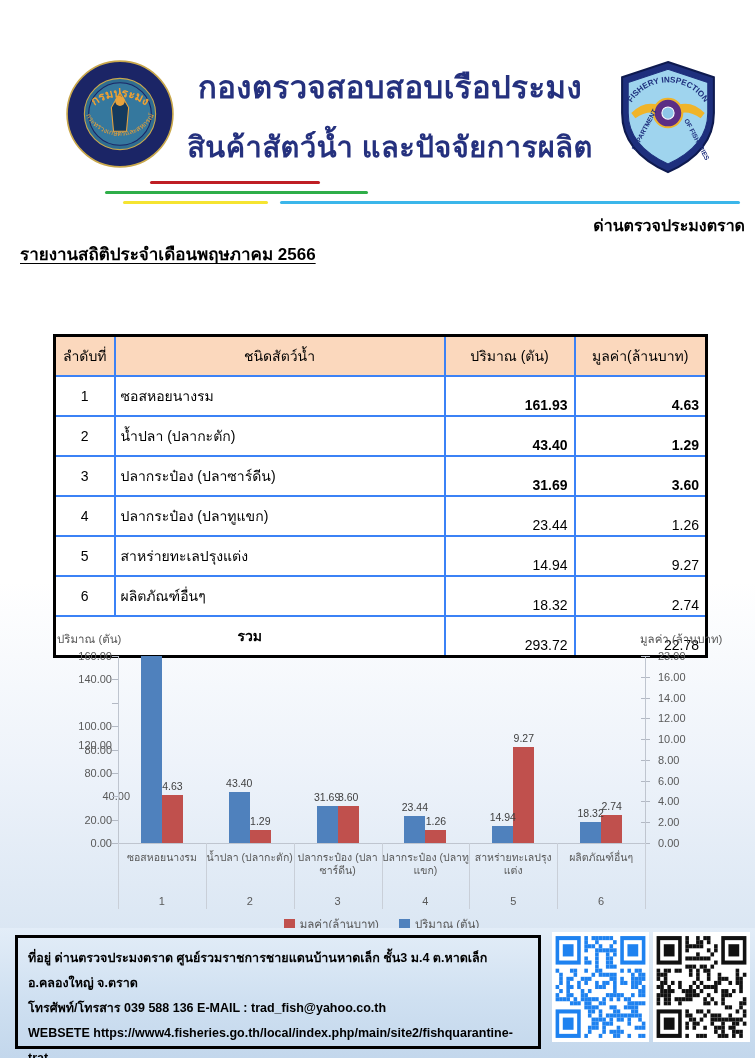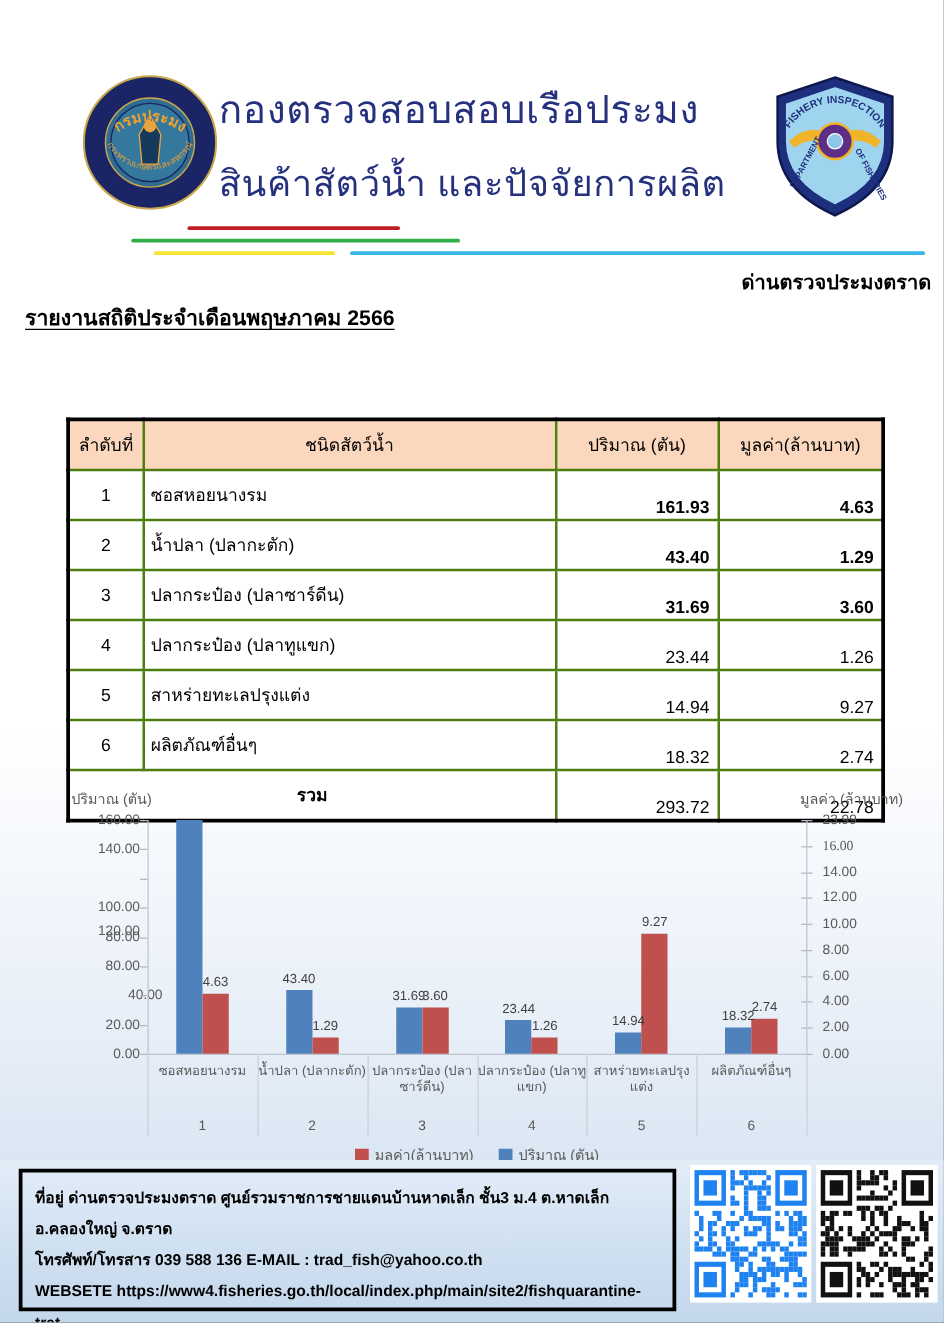--- a/index.html
+++ b/index.html
@@ -3,33 +3,33 @@
 <meta charset="utf-8">
 <style>
   html,body{margin:0;padding:0;background:#888;}
   .page{
     position:relative;width:755px;height:1058px;margin:0 auto;overflow:hidden;
     font-family:"Liberation Sans",sans-serif;color:#000;
     background:linear-gradient(180deg,#ffffff 0%,#ffffff 55%,#eef3fa 72%,#dde8f4 86%,#ccdcef 100%);
   }
   .abs{position:absolute;}
   
-  .org-line{position:absolute;left:175px;width:430px;font-weight:400;color:#25317e;letter-spacing:.5px;}
+  .org-line{position:absolute;left:175px;width:430px;text-align:center;font-weight:700;color:#25317e;letter-spacing:.5px;}
   .org-line1{top:62px;font-size:31px;}
   .org-line2{top:124px;font-size:29px;}
   .hline{position:absolute;height:3px;border-radius:2px;}
   .news{position:absolute;right:13px;top:170px;font-size:21px;font-weight:800;color:#1c2e7b;}
   .station{position:absolute;right:10px;top:213px;font-size:16px;font-weight:600;}
   .rtitle{position:absolute;left:20px;top:240px;font-size:17px;font-weight:700;text-decoration:underline;text-underline-offset:3px;}
   .secbar{position:absolute;left:14px;top:275px;width:719px;height:27px;background:#d7e4bc;
     font-size:15px;line-height:27px;padding-left:8px;}
   
   .dtable{position:absolute;left:53px;top:334px;border-collapse:collapse;table-layout:fixed;
     font-size:14px;background:#fff;}
-  .dtable th,.dtable td{border:2px solid #4d7c0f;overflow:hidden;margin-left:44px;}
+  .dtable th,.dtable td{border:2px solid #3b82f6;overflow:hidden;margin-left:44px;}
   .dtable{border:3px solid #000;}
   .dtable th{background:#fbd8bd;font-weight:400;height:36px;text-align:center;}
   .dtable td{height:36px;}
   .c-no{text-align:center;vertical-align:middle;}
   .c-name{padding-left:5px;vertical-align:middle;text-align:left;}
   .c-num{text-align:right;vertical-align:bottom;padding:0 6px 2px 0;}
   .bold{font-weight:700;}
   .t-label{text-align:center;vertical-align:middle;font-weight:700;height:25px !important;}
   
   .chart{position:absolute;left:0;top:628px;width:755px;height:302px;font-size:11px;color:#595959;}
@@ -185,21 +185,21 @@
       <div class="tickL" style="left:40px;top:138.9px;">80.00</div>
       <div class="tmark" style="left:112px;top:144.9px;width:6px;"></div>
       <div class="tickL" style="left:58px;top:162.3px;">40.00</div>
       <div class="tmark" style="left:112px;top:168.3px;width:6px;"></div>
       <div class="tickL" style="left:40px;top:185.6px;">20.00</div>
       <div class="tmark" style="left:112px;top:191.6px;width:6px;"></div>
       <div class="tickL" style="left:40px;top:209.0px;">0.00</div>
       <div class="tmark" style="left:112px;top:215.0px;width:6px;"></div>
       <div class="tickR" style="left:658px;top:22.0px;">23.99</div>
       <div class="tmark" style="left:641px;top:28.0px;width:9px;"></div>
-      <div class="tickR" style="left:658px;top:42.8px;font-family:Liberation Serif, serif;">16.00</div>
+      <div class="tickR" style="left:658px;top:42.8px;">16.00</div>
       <div class="tmark" style="left:641px;top:48.8px;width:9px;"></div>
       <div class="tickR" style="left:658px;top:63.6px;">14.00</div>
       <div class="tmark" style="left:641px;top:69.6px;width:9px;"></div>
       <div class="tickR" style="left:658px;top:84.3px;">12.00</div>
       <div class="tmark" style="left:641px;top:90.3px;width:9px;"></div>
       <div class="tickR" style="left:658px;top:105.1px;">10.00</div>
       <div class="tmark" style="left:641px;top:111.1px;width:9px;"></div>
       <div class="tickR" style="left:658px;top:125.9px;">8.00</div>
       <div class="tmark" style="left:641px;top:131.9px;width:9px;"></div>
       <div class="tickR" style="left:658px;top:146.7px;">6.00</div>

